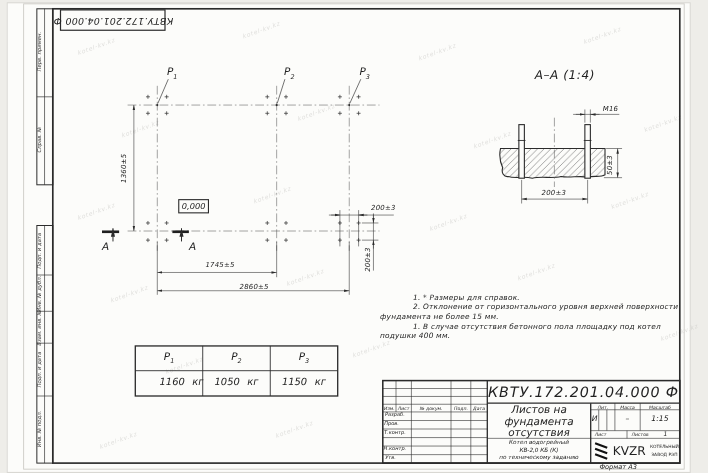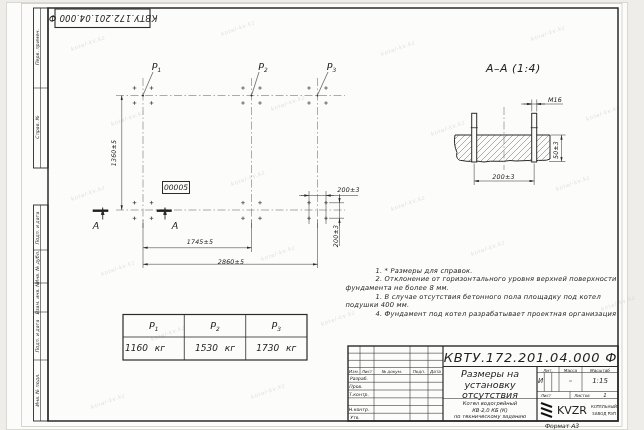--- a/index.html
+++ b/index.html
@@ -234,70 +234,69 @@
   <div class="txt r90 mlabel" style="left:37px;top:227.5px">Подп. и дата</div>
   <div class="txt r90 mlabel" style="left:37px;top:266.5px">Инв. № дубл.</div>
   <div class="txt r90 mlabel" style="left:37px;top:297.5px">Взам. инв. №</div>
   <div class="txt r90 mlabel" style="left:37px;top:336px">Подп. и дата</div>
   <div class="txt r90 mlabel" style="left:37px;top:390px">Инв. № подл.</div>
 
   <div class="txt" style="left:156.5px;top:66.5px;font-size:9.5px"><span>P</span><sub>1</sub></div>
   <div class="txt" style="left:263px;top:66.5px;font-size:9.5px"><span>P</span><sub>2</sub></div>
   <div class="txt" style="left:331.5px;top:66.5px;font-size:9.5px"><span>P</span><sub>3</sub></div>
   <div class="level-box">
-    <span>00005</span>
+    <span>0,000</span>
   </div>
   <div class="txt r90 dim" style="left:112.5px;top:152.5px">1360±5</div>
   <div class="txt dim" style="left:200px;top:240.7px">1745±5</div>
   <div class="txt dim" style="left:231px;top:261px">2860±5</div>
   <div class="txt dim" style="left:348.5px;top:189px">200±3</div>
   <div class="txt r90 dim" style="left:334.8px;top:236px">200±3</div>
   <div class="txt" style="left:96px;top:224.5px;font-size:9.5px">А</div>
   <div class="txt" style="left:175px;top:224.5px;font-size:9.5px">А</div>
 
   <div class="txt" style="left:513.5px;top:68px;font-size:11px;letter-spacing:.5px">А–А (1:4)</div>
   <div class="txt dim" style="left:555px;top:99px">М16</div>
   <div class="txt r90 dim" style="left:555.3px;top:150px">50±3</div>
   <div class="txt dim" style="left:503.5px;top:176.3px">200±3</div>
 
   <div style="position:absolute;left:345.5px;top:266.5px;width:292px">
     <div class="note-line ind">1. * Размеры для справок.</div>
     <div class="note-line ind">2. Отклонение от горизонтального уровня верхней поверхности</div>
-    <div class="note-line">фундамента не более 8 мм.</div>
+    <div class="note-line">фундамента не более 15 мм.</div>
     <div class="note-line ind">1. В случае отсутствия бетонного пола площадку под котел</div>
     <div class="note-line">подушки 400 мм.</div>
-    <div class="note-line ind">4. Фундамент под котел разрабатывает проектная организация</div>
   </div>
 
   <div>
     <div class="txt" style="left:153.7px;top:325.7px;font-size:9.5px"><span>P</span><sub>1</sub></div>
     <div class="txt" style="left:215px;top:325.7px;font-size:9.5px"><span>P</span><sub>2</sub></div>
     <div class="txt" style="left:276.3px;top:325.7px;font-size:9.5px"><span>P</span><sub>3</sub></div>
-    <div class="txt" style="left:145px;top:348px;font-size:9px;word-spacing:4px">1160 кг</div>
-    <div class="txt" style="left:215px;top:348px;font-size:9px;word-spacing:4px">1530 кг</div>
-    <div class="txt" style="left:276.3px;top:348px;font-size:9px;word-spacing:4px">1730 кг</div>
+    <div class="txt" style="left:165px;top:348px;font-size:9px;word-spacing:4px">1160 кг</div>
+    <div class="txt" style="left:215px;top:348px;font-size:9px;word-spacing:4px">1050 кг</div>
+    <div class="txt" style="left:276.3px;top:348px;font-size:9px;word-spacing:4px">1150 кг</div>
   </div>
 
   <div>
     <div class="txt" style="left:530.5px;top:356.5px;font-size:13px;letter-spacing:.8px">КВТУ.172.201.04.000 Ф</div>
 
     <div class="txt tb" style="left:354px;top:371px;font-size:4.2px">Изм.</div>
     <div class="txt tb" style="left:367px;top:371px;font-size:4.2px">Лист</div>
     <div class="txt tb" style="left:392px;top:371px;font-size:4.2px">№ докум.</div>
     <div class="txt tb" style="left:419px;top:371px;font-size:4.2px">Подп.</div>
     <div class="txt tb" style="left:435.5px;top:371px;font-size:4.2px">Дата</div>
 
     <div class="txt tb" style="left:359px;top:378.4px;font-size:4.6px">Разраб.</div>
     <div class="txt tb" style="left:356px;top:386.2px;font-size:4.6px">Пров.</div>
     <div class="txt tb" style="left:359px;top:393.9px;font-size:4.6px">Т.контр.</div>
     <div class="txt tb" style="left:359px;top:409.4px;font-size:4.6px">Н.контр.</div>
     <div class="txt tb" style="left:355px;top:417.2px;font-size:4.6px">Утв.</div>
 
-    <div class="txt" style="left:490px;top:373px;font-size:9.5px">Размеры на</div>
-    <div class="txt" style="left:490px;top:383.5px;font-size:9.5px">установку</div>
+    <div class="txt" style="left:490px;top:373px;font-size:9.5px">Листов на</div>
+    <div class="txt" style="left:490px;top:383.5px;font-size:9.5px">фундамента</div>
     <div class="txt" style="left:490px;top:394px;font-size:9.5px">отсутствия</div>
 
     <div class="txt" style="left:490px;top:403px;font-size:5.2px">Котел водогрейный</div>
     <div class="txt" style="left:490px;top:409.5px;font-size:5.2px">КВ-2,0 КБ (К)</div>
     <div class="txt" style="left:490px;top:416px;font-size:5.2px">по техническому заданию</div>
 
     <div class="txt tb" style="left:548px;top:369.5px;font-size:4.2px">Лит.</div>
     <div class="txt tb" style="left:570.5px;top:369.5px;font-size:4.2px">Масса</div>
     <div class="txt tb" style="left:600px;top:369.5px;font-size:4.2px">Масштаб</div>
     <div class="txt" style="left:540.7px;top:381px;font-size:7px">И</div>

